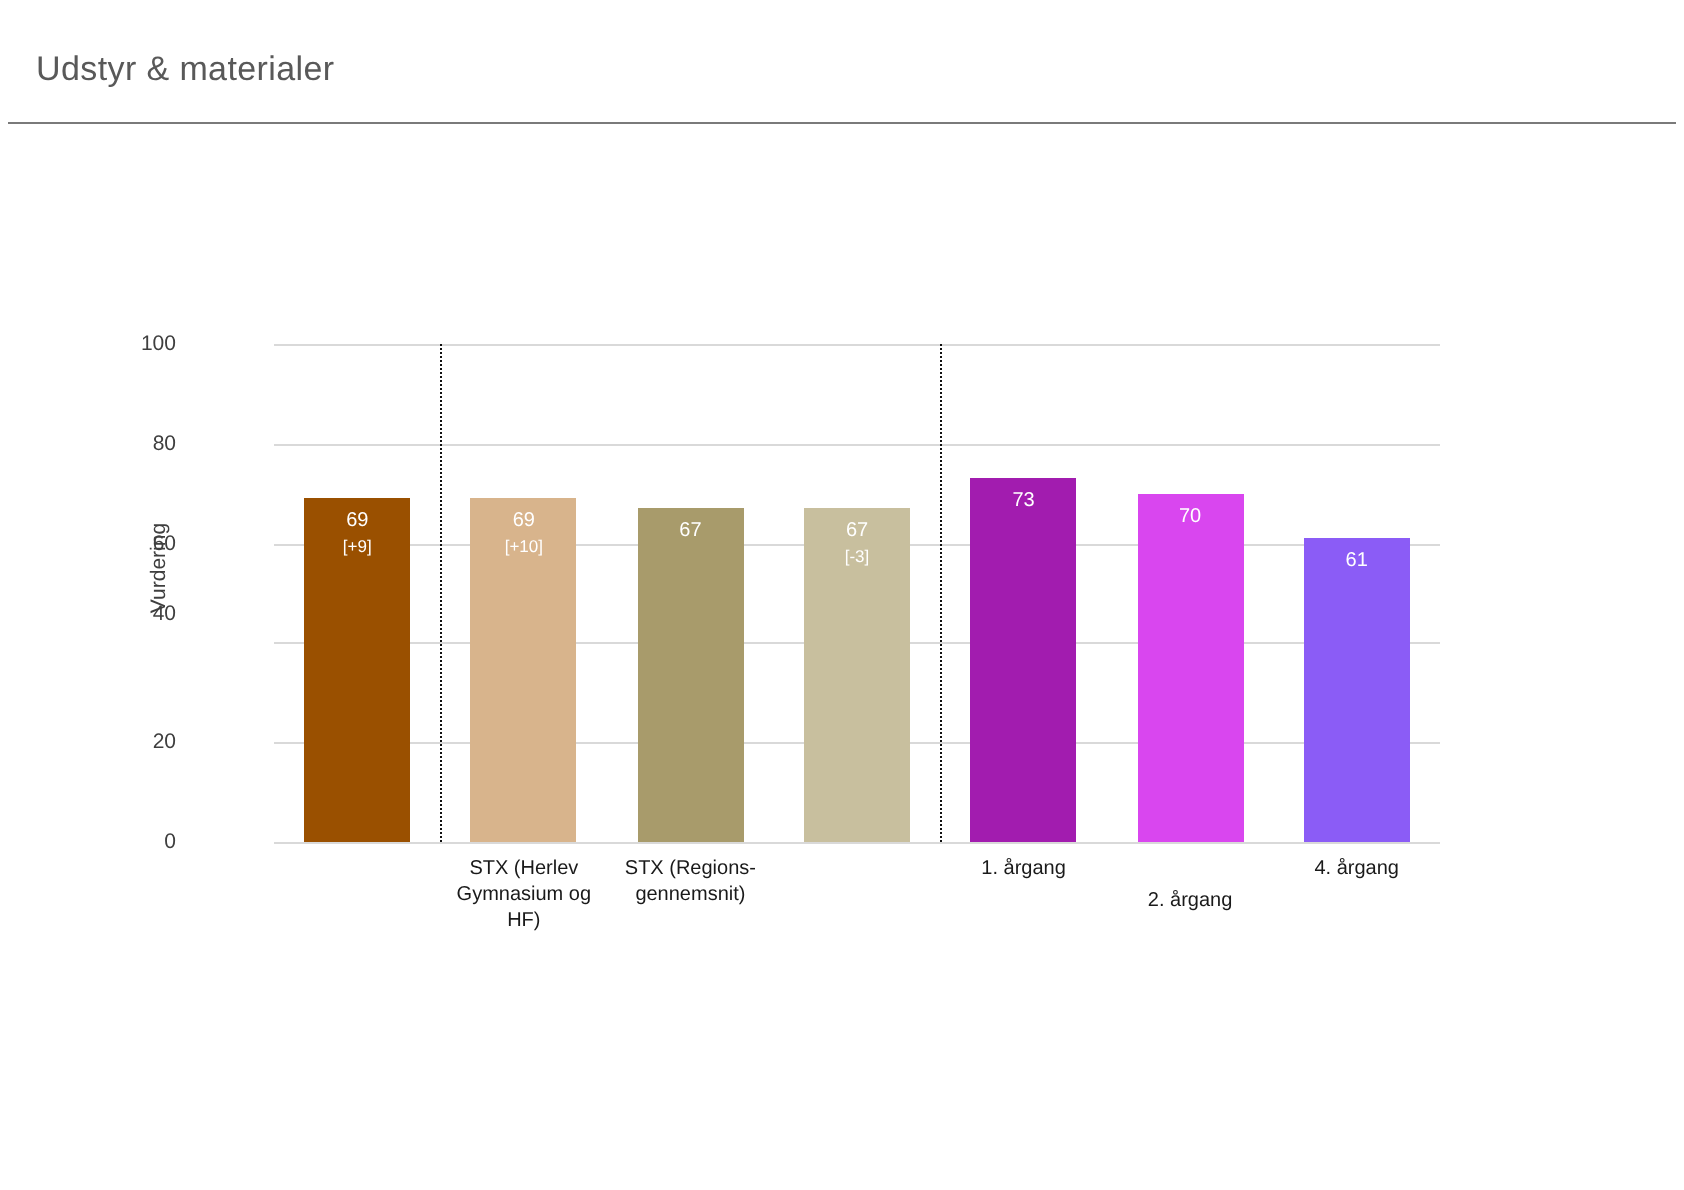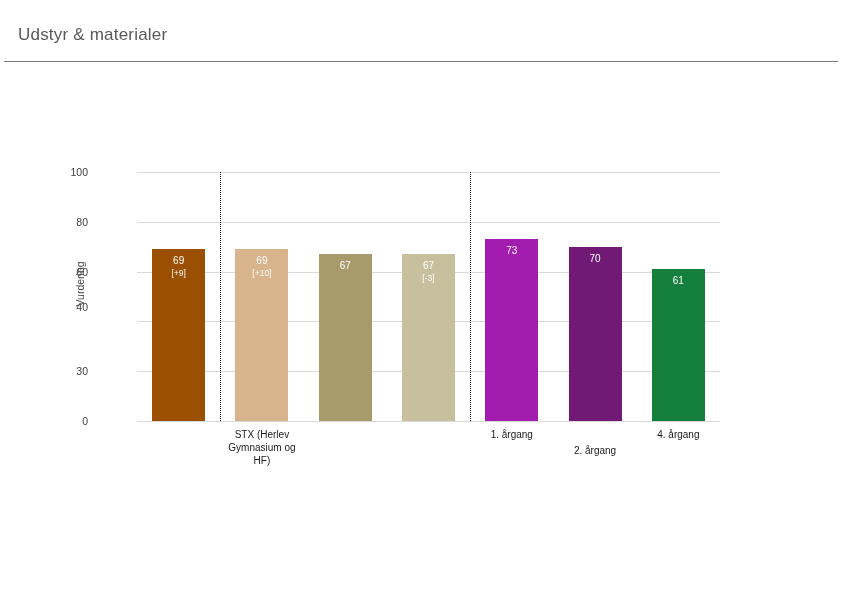--- a/index.html
+++ b/index.html
@@ -142,21 +142,21 @@
     <div id="slide-title">Udstyr &amp; materialer</div>
     <div id="title-rule"></div>
   </div>
 
   <div id="chart">
     <div id="yaxis-title">Vurdering</div>
     <div id="plot">
         <div class="gridline" style="top: 249px;"></div>
         <div class="ytick-label" style="top: 249px;">0</div>
         <div class="gridline" style="top: 199.2px;"></div>
-        <div class="ytick-label" style="top: 199.2px;">30</div>
+        <div class="ytick-label" style="top: 199.2px;">20</div>
         <div class="gridline" style="top: 149.4px;"></div>
         <div class="ytick-label" style="top: 135px;">40</div>
         <div class="gridline" style="top: 99.6px;"></div>
         <div class="ytick-label" style="top: 99.6px;">60</div>
         <div class="gridline" style="top: 49.8px;"></div>
         <div class="ytick-label" style="top: 49.8px;">80</div>
         <div class="gridline" style="top: 0px;"></div>
         <div class="ytick-label" style="top: 0px;">100</div>
         <div class="bar" style="left: 15.1429px; width: 53px; height: 171.81px; background: rgb(154, 80, 0);">
           <div class="bar-value">69</div>
@@ -165,33 +165,35 @@
         <div class="bar" style="left: 98.4286px; width: 53px; height: 171.81px; background: rgb(216, 180, 140);">
           <div class="bar-value">69</div>
           <div class="bar-delta">[+10]</div>
         </div>
         <div class="cat-label" style="left: 83.2857px; width: 83.2857px;">STX (Herlev
 Gymnasium og
 HF)</div>
         <div class="bar" style="left: 181.714px; width: 53px; height: 166.83px; background: rgb(168, 155, 107);">
           <div class="bar-value">67</div>
         </div>
+        <div class="cat-label" style="left: 166.571px; width: 83.2857px;">STX (Regions-
+gennemsnit)</div>
         <div class="bar" style="left: 265px; width: 53px; height: 166.83px; background: rgb(200, 191, 158);">
           <div class="bar-value">67</div>
           <div class="bar-delta">[-3]</div>
         </div>
         <div class="bar" style="left: 348.286px; width: 53px; height: 181.77px; background: #a21caf;">
           <div class="bar-value">73</div>
         </div>
         <div class="cat-label" style="left: 333.143px; width: 83.2857px;">1. årgang</div>
-        <div class="bar" style="left: 431.571px; width: 53px; height: 174.3px; background: #701a75;">
+        <div class="bar" style="left: 431.571px; width: 53px; height: 174.3px; background: #d946ef;">
           <div class="bar-value">70</div>
         </div>
         <div class="cat-label" style="left: 416.429px; width: 83.2857px; margin-top: 16px;">2. årgang</div>
-        <div class="bar" style="left: 514.857px; width: 53px; height: 151.89px; background: #15803d;">
+        <div class="bar" style="left: 514.857px; width: 53px; height: 151.89px; background: #8b5cf6;">
           <div class="bar-value">61</div>
         </div>
         <div class="cat-label" style="left: 499.714px; width: 83.2857px;">4. årgang</div>
         <div class="sep" style="left: 83.2857px;"></div>
         <div class="sep" style="left: 333.143px;"></div>
       </div>
   </div>
 
 </div>
 

